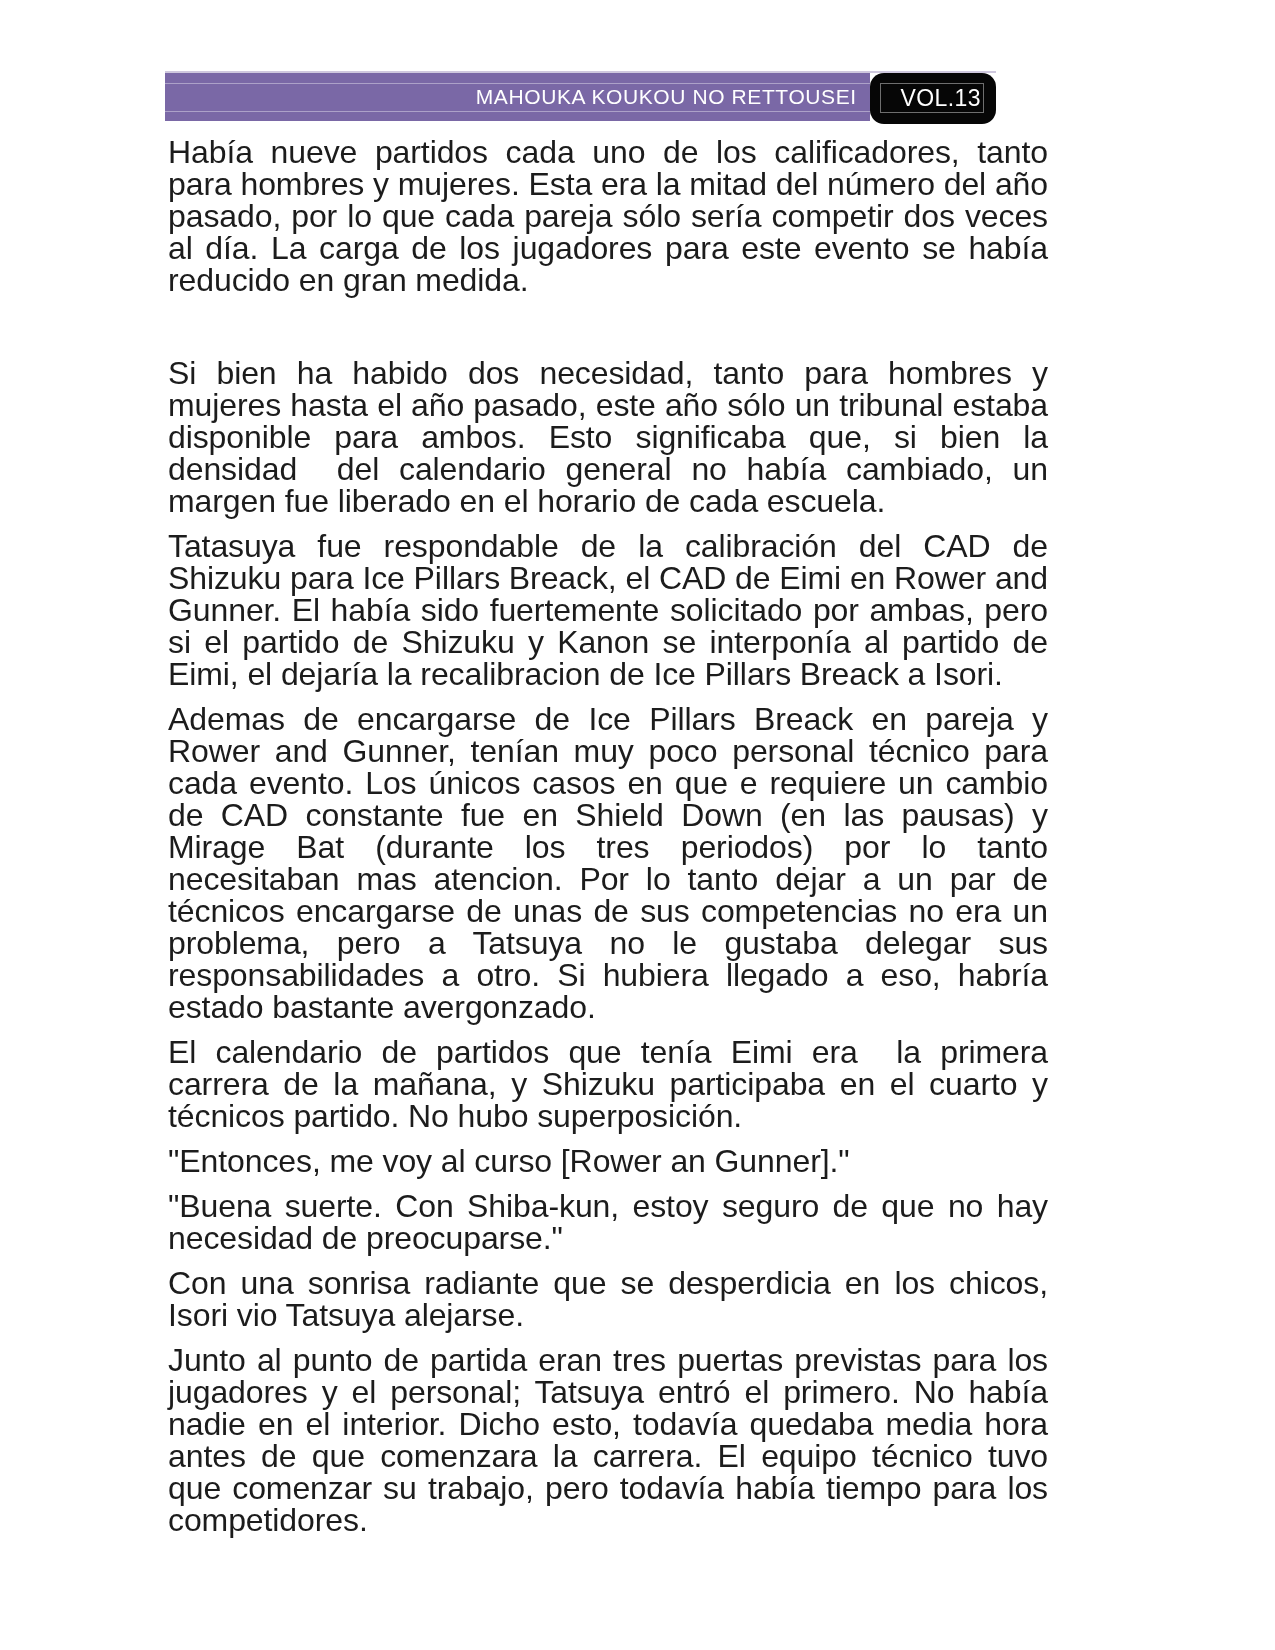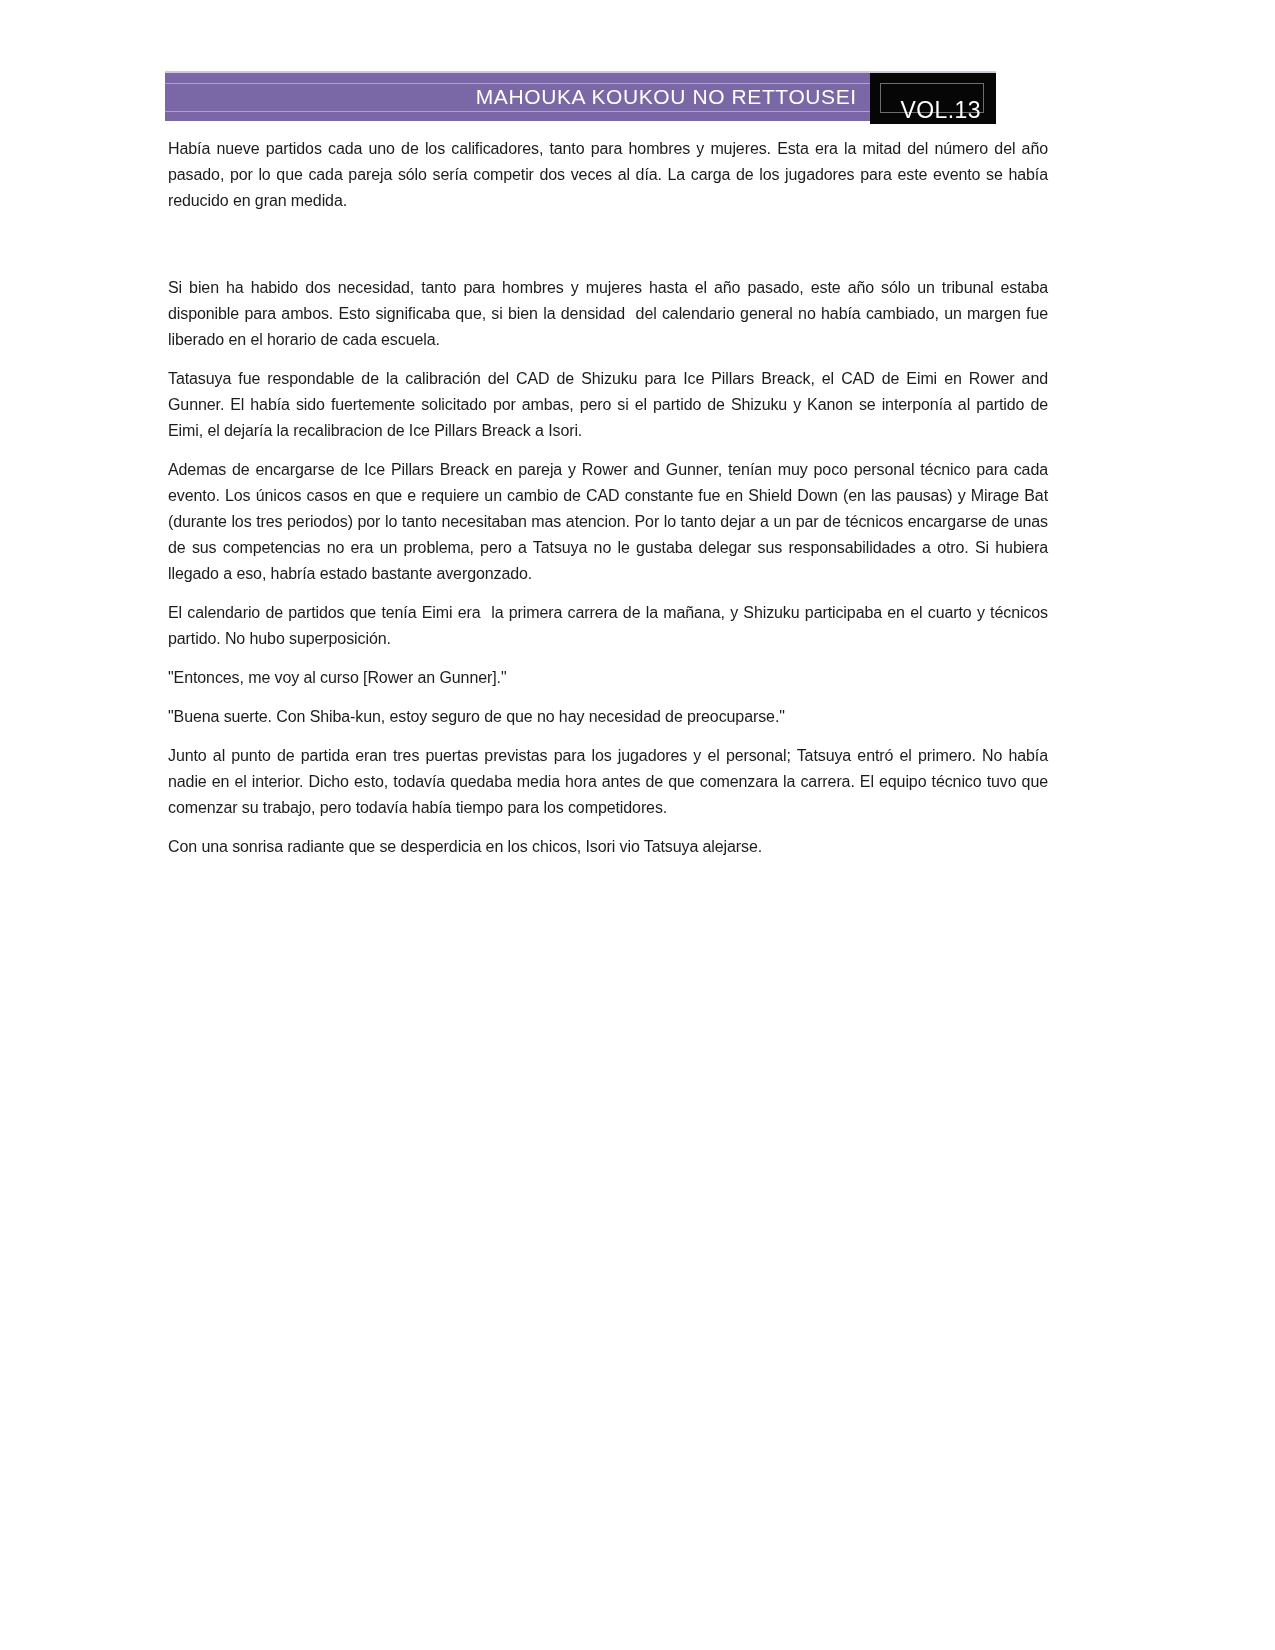--- a/index.html
+++ b/index.html
@@ -50,23 +50,24 @@
     letter-spacing: 0.6px;
     white-space: nowrap;
     z-index: 1;
   }
   .cell-vol {
     position: relative;
     width: 142px;
     height: 51px;
     background: var(--vol-bg, #060606);
     display: flex;
-    align-items: flex-end;
+    align-items: center;
     justify-content: flex-end;
     padding-right: 15px;
+    border-radius: 14px;
   }
   .cell-vol .inset {
     position: absolute;
     left: 10px; right: 12px; top: 10px; bottom: 11px;
     border: 1px solid rgba(255,255,255,0.42);
     pointer-events: none;
   }
   .cell-vol .vol-text {
     position: relative;
     color: #ffffff;
@@ -76,22 +77,22 @@
     z-index: 1;
   }
 
   
   .body-text {
     position: absolute;
     left: 168px;
     top: 136px;
     width: 880px;
     color: #1c1c1c;
-    font-size: 16px;
-    line-height: 26px;
+    font-size: 32px;
+    line-height: 32px;
     letter-spacing: -0.1px;
     text-align: justify;
   }
   .body-text .para {
     margin-bottom: 13px;
     white-space: pre-wrap;
   }
   .body-text .para:empty { height: 35px; }
 </style>
 </head>
@@ -111,17 +112,17 @@
 
   <main class="body-text">
       <p class="para">Había nueve partidos cada uno de los calificadores, tanto para hombres y mujeres. Esta era la mitad del número del año pasado, por lo que cada pareja sólo sería competir dos veces al día. La carga de los jugadores para este evento se había reducido en gran medida.</p>
       <p class="para"></p>
       <p class="para">Si bien ha habido dos necesidad, tanto para hombres y mujeres hasta el año pasado, este año sólo un tribunal estaba disponible para ambos. Esto significaba que, si bien la densidad  del calendario general no había cambiado, un margen fue liberado en el horario de cada escuela.</p>
       <p class="para">Tatasuya fue respondable de la calibración del CAD de Shizuku para Ice Pillars Breack, el CAD de Eimi en Rower and Gunner. El había sido fuertemente solicitado por ambas, pero si el partido de Shizuku y Kanon se interponía al partido de Eimi, el dejaría la recalibracion de Ice Pillars Breack a Isori.</p>
       <p class="para">Ademas de encargarse de Ice Pillars Breack en pareja y Rower and Gunner, tenían muy poco personal técnico para cada evento. Los únicos casos en que e requiere un cambio de CAD constante fue en Shield Down (en las pausas) y Mirage Bat (durante los tres periodos) por lo tanto necesitaban mas atencion. Por lo tanto dejar a un par de técnicos encargarse de unas de sus competencias no era un problema, pero a Tatsuya no le gustaba delegar sus responsabilidades a otro. Si hubiera llegado a eso, habría estado bastante avergonzado.</p>
       <p class="para">El calendario de partidos que tenía Eimi era  la primera carrera de la mañana, y Shizuku participaba en el cuarto y técnicos partido. No hubo superposición.</p>
       <p class="para">"Entonces, me voy al curso [Rower an Gunner]."</p>
       <p class="para">"Buena suerte. Con Shiba-kun, estoy seguro de que no hay necesidad de preocuparse."</p>
+      <p class="para">Con una sonrisa radiante que se desperdicia en los chicos, Isori vio Tatsuya alejarse.</p>
       <p class="para">Junto al punto de partida eran tres puertas previstas para los jugadores y el personal; Tatsuya entró el primero. No había nadie en el interior. Dicho esto, todavía quedaba media hora antes de que comenzara la carrera. El equipo técnico tuvo que comenzar su trabajo, pero todavía había tiempo para los competidores.</p>
-      <p class="para">Con una sonrisa radiante que se desperdicia en los chicos, Isori vio Tatsuya alejarse.</p>
     </main>
 
 </div>
 
 </body></html>

